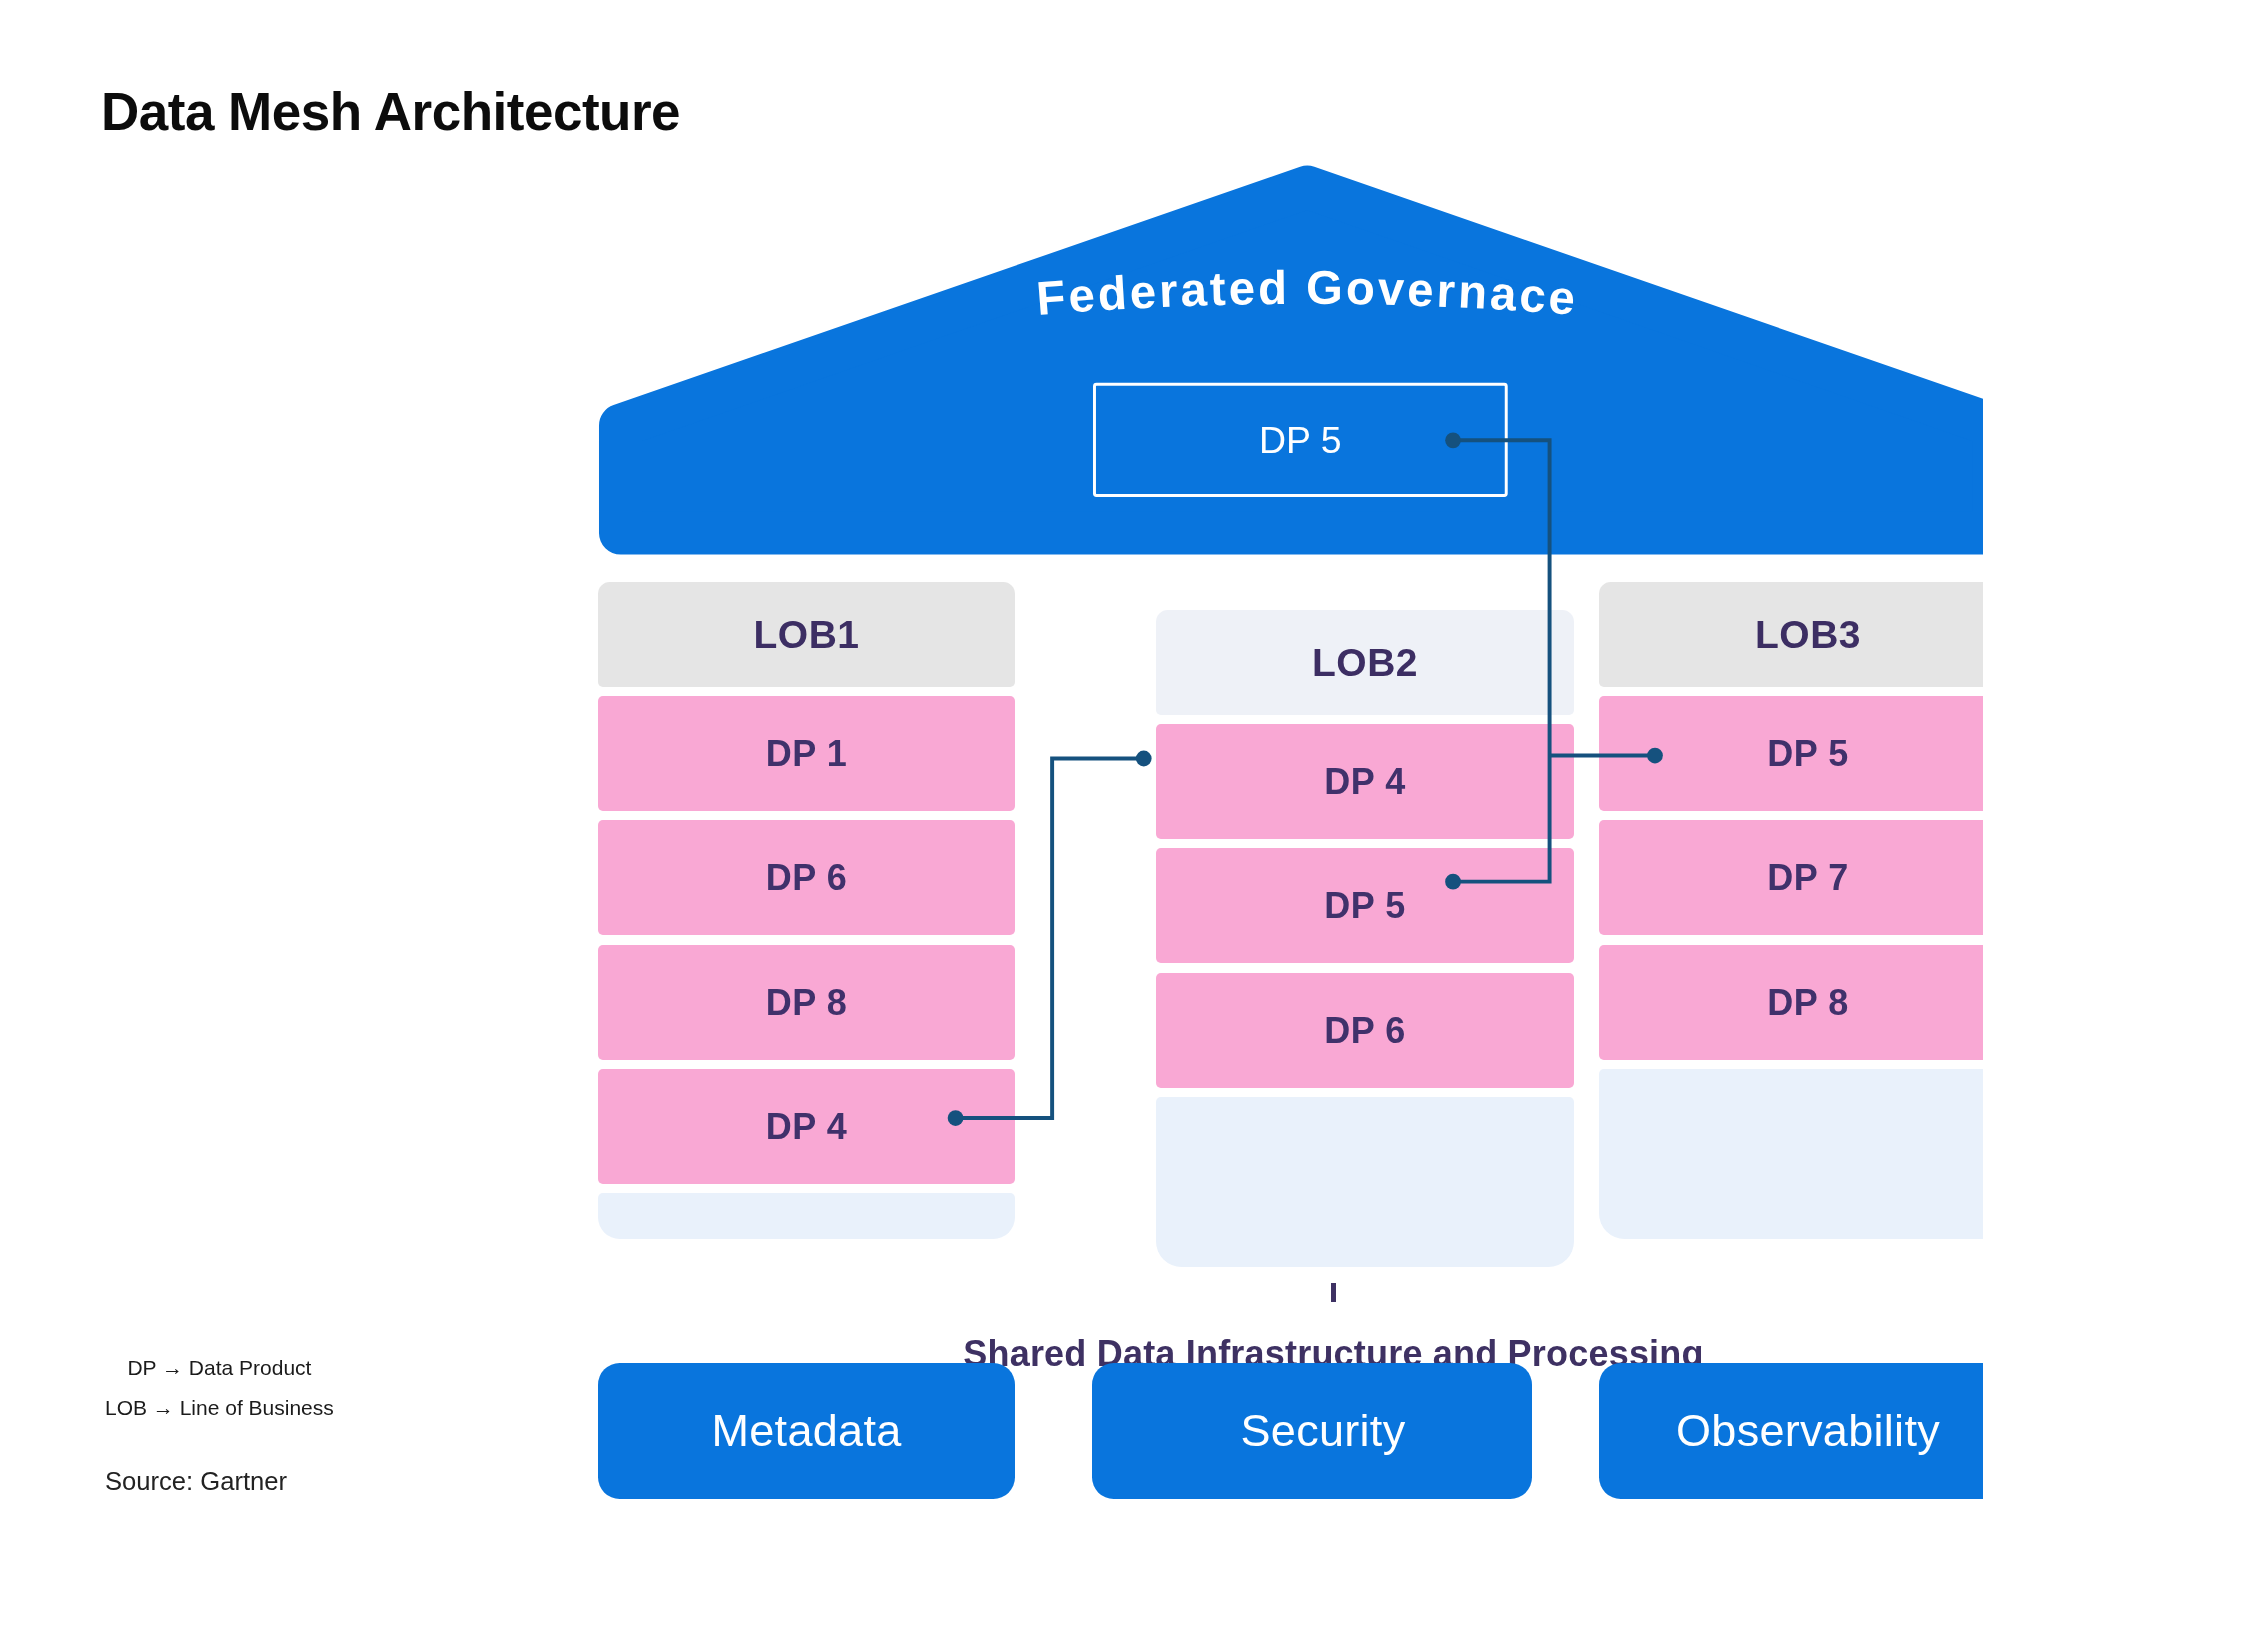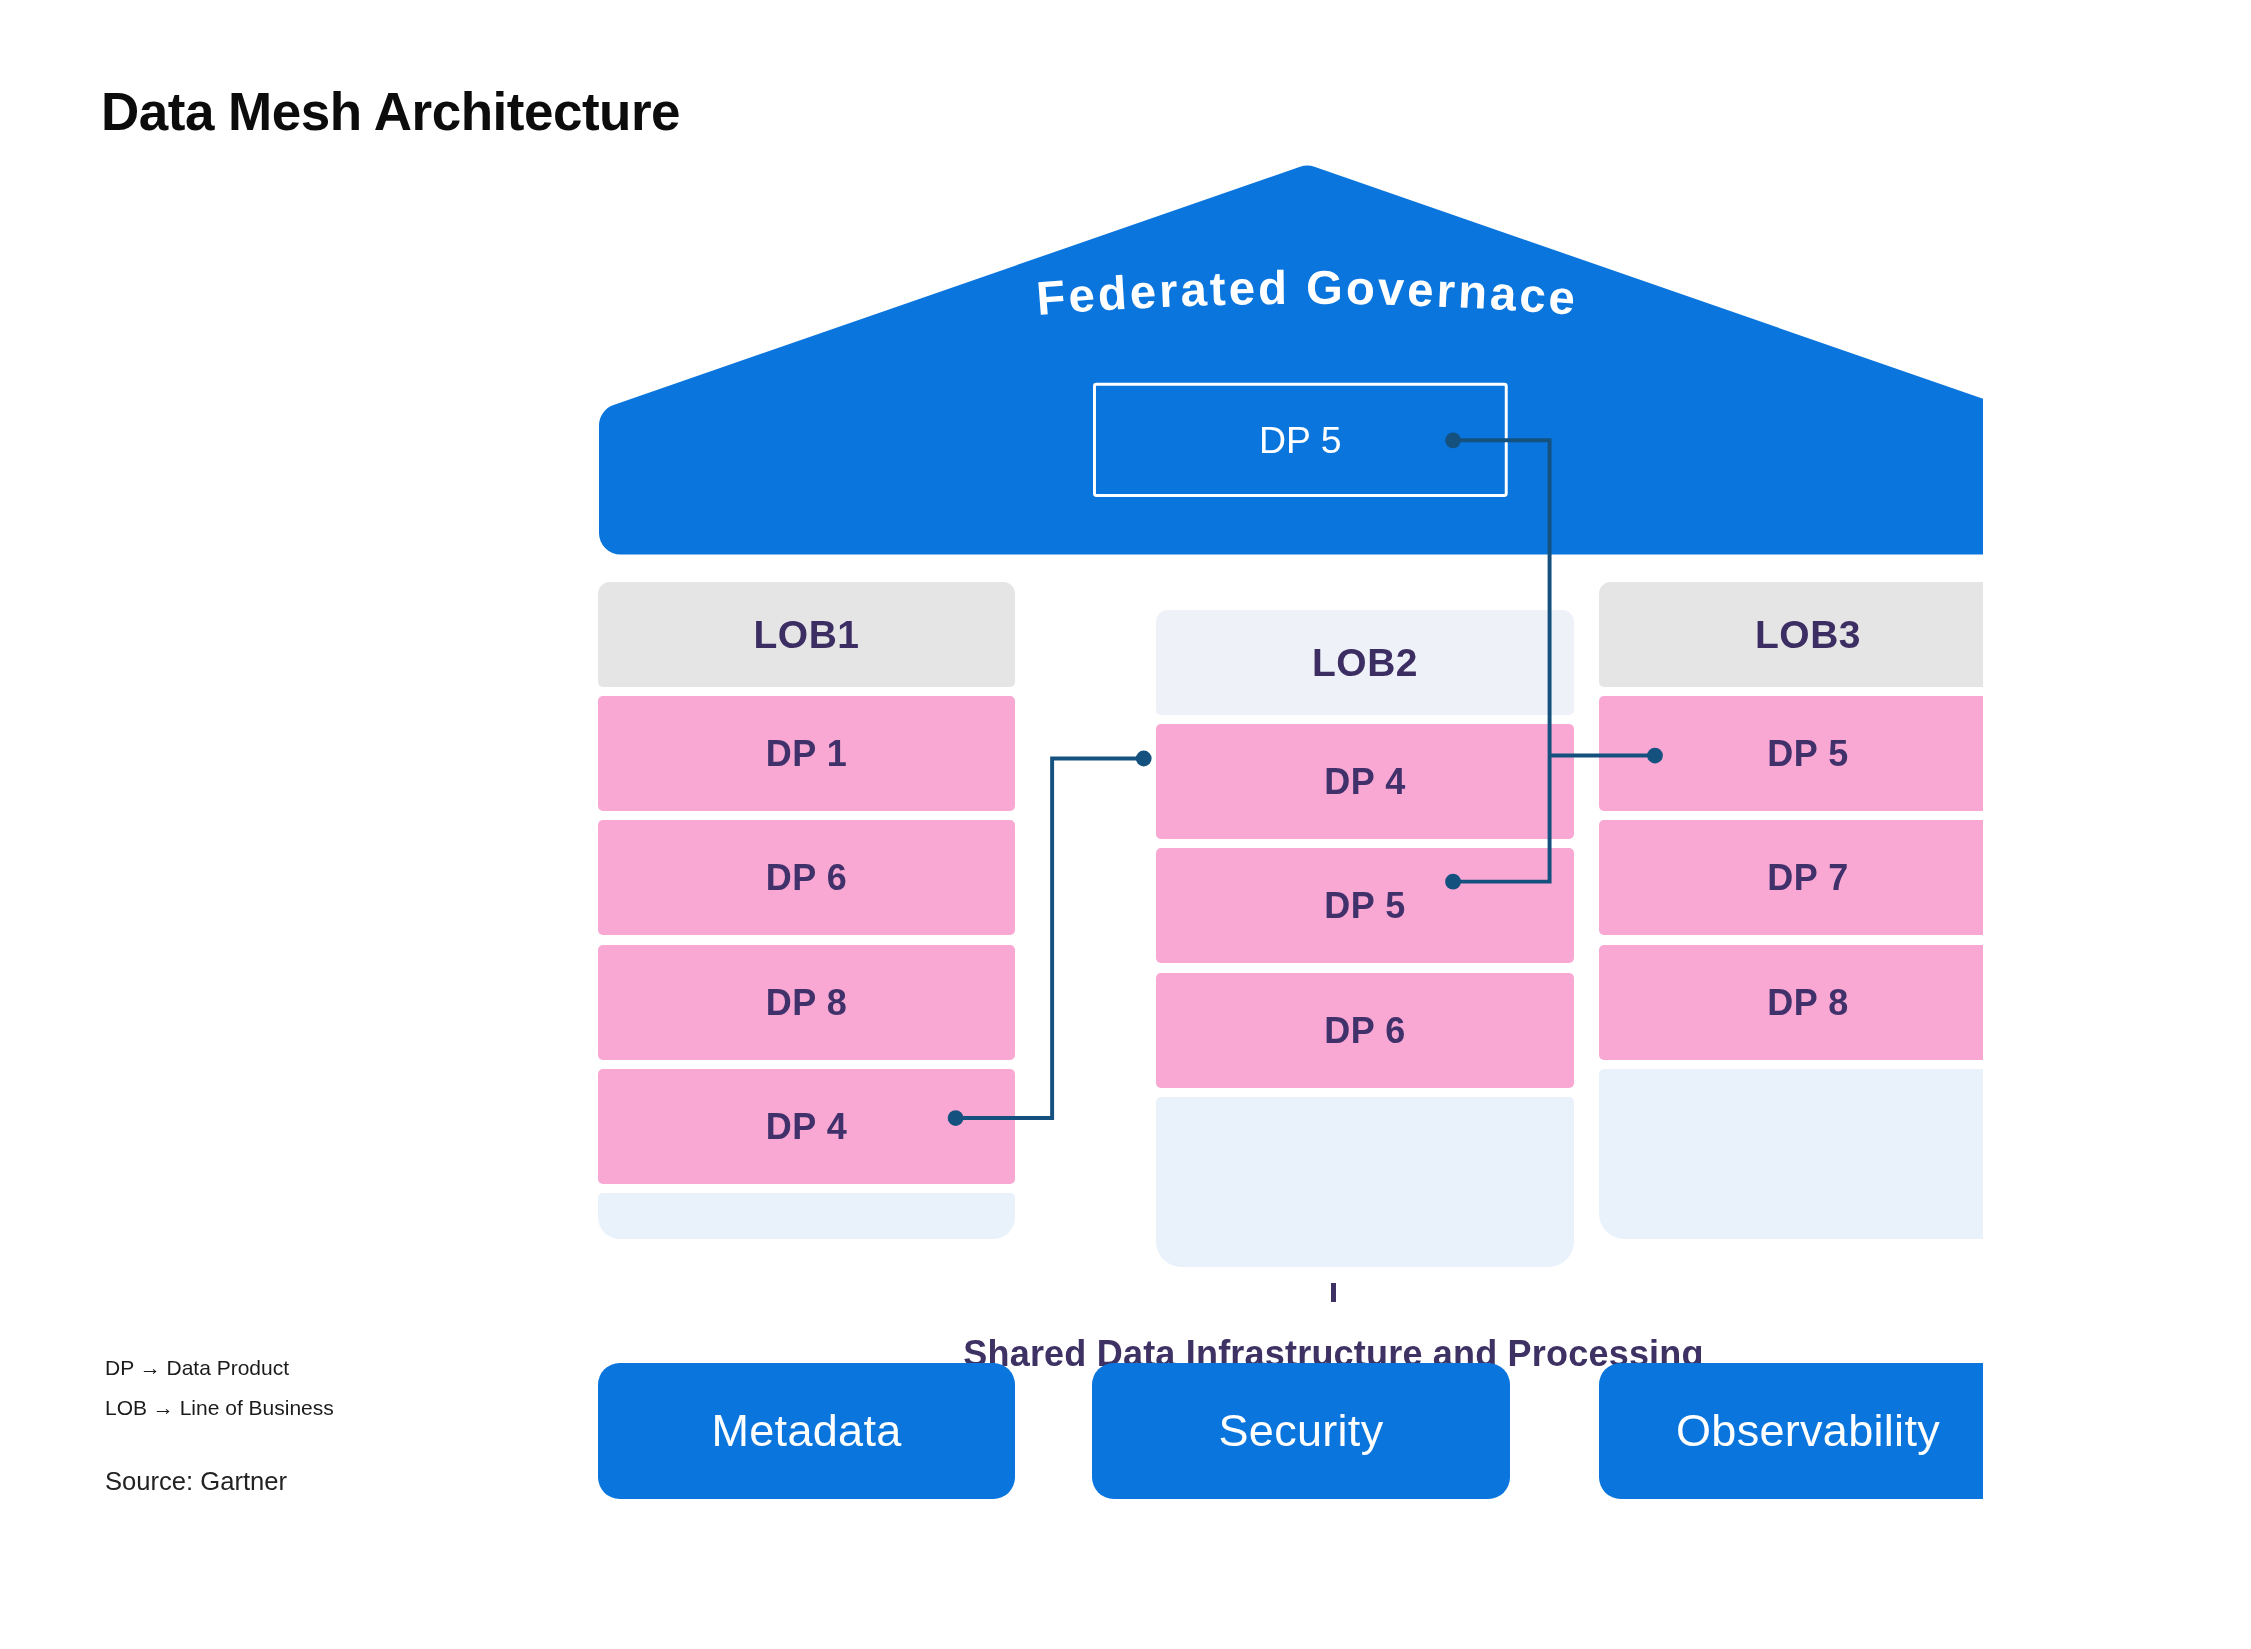--- a/index.html
+++ b/index.html
@@ -1,18 +1,19 @@
 <!DOCTYPE html>
 <html><head>
 <meta charset="utf-8">
 <style>
   html,body{margin:0;padding:0;background:#ffffff;}
   #canvas{
     position:relative;width:1983px;height:1649px;background:#ffffff;overflow:hidden;
     font-family:"Liberation Sans","DejaVu Sans",sans-serif;
+    text-align:center;
   }
   .page-title{
     position:absolute;left:101px;top:81px;font-size:53px;font-weight:bold;
     letter-spacing:-0.5px;color:#0c0c0c;white-space:nowrap;
   }
   
   .colwrap{position:absolute;top:582px;height:657px;}
   .col1{left:598px;width:417px;}
   .col2{left:1156px;width:418px;margin-top:28px;}
   .col3{left:1599px;width:418px;}
@@ -36,21 +37,21 @@
     flex:0 0 auto;font-size:36px;font-weight:bold;color:#3e3163;
     white-space:nowrap;letter-spacing:0.2px;padding:0 5.9px;
   }
   
   .bluebtn{
     position:absolute;top:1363px;height:136px;background:#0975dd;border-radius:21.7px;
     display:flex;align-items:center;justify-content:center;color:#ffffff;
     font-size:45px;font-weight:normal;letter-spacing:0.3px;
   }
   .btn1{left:598px;width:417px;}
-  .btn2{left:1092px;width:418px;}
+  .btn2{left:1092px;width:418px;padding-left:22px;}
   .btn3{left:1599px;width:418px;}
   
   .legend{position:absolute;left:105px;top:1348px;font-size:21px;line-height:40px;color:#1b1b1b;}
   .source{position:absolute;left:105px;top:1467px;font-size:25.6px;color:#222222;}
   
   #overlay{position:absolute;left:0;top:0;width:2252px;height:1649px;z-index:5;pointer-events:none;}
   .colwrap, .divider, .bluebtn, .legend, .source, .page-title{z-index:1;}
 </style>
 </head>
 <body>

